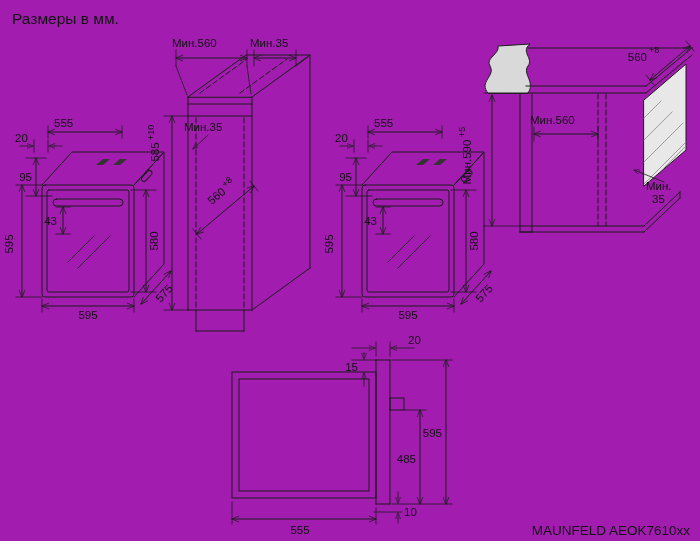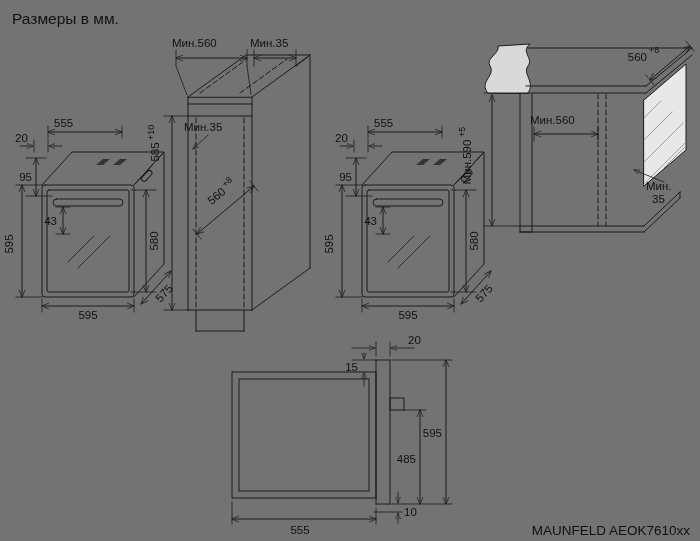--- a/index.html
+++ b/index.html
@@ -1,16 +1,16 @@
 <!DOCTYPE html>
 <html><head>
 <meta charset="utf-8">
 <style>
   html,body{margin:0;padding:0;background:#fff;}
-  .sheet{position:relative;width:700px;height:541px;background:#737373;overflow:hidden;
+  .sheet{position:relative;width:700px;height:541px;background:#a21caf;overflow:hidden;
          font-family:"Liberation Sans",sans-serif;}
   svg{position:absolute;left:0;top:0;}
   svg :is(line,path,rect,polygon,ellipse){stroke:#1c1c1c;stroke-width:1;fill:none;stroke-linecap:square;}
   svg .dash{stroke-dasharray:5 3;}
   svg .dim{marker-start:url(#arr);marker-end:url(#arr);}
   svg .de{marker-end:url(#arr);}
   svg .thin{stroke-width:0.8;}
   svg .gray{fill:#d9d9d9;}
   svg .hatchbg{fill:#e8e8e8;}
   svg .hl{stroke:#8a8a8a;stroke-width:0.8;}

